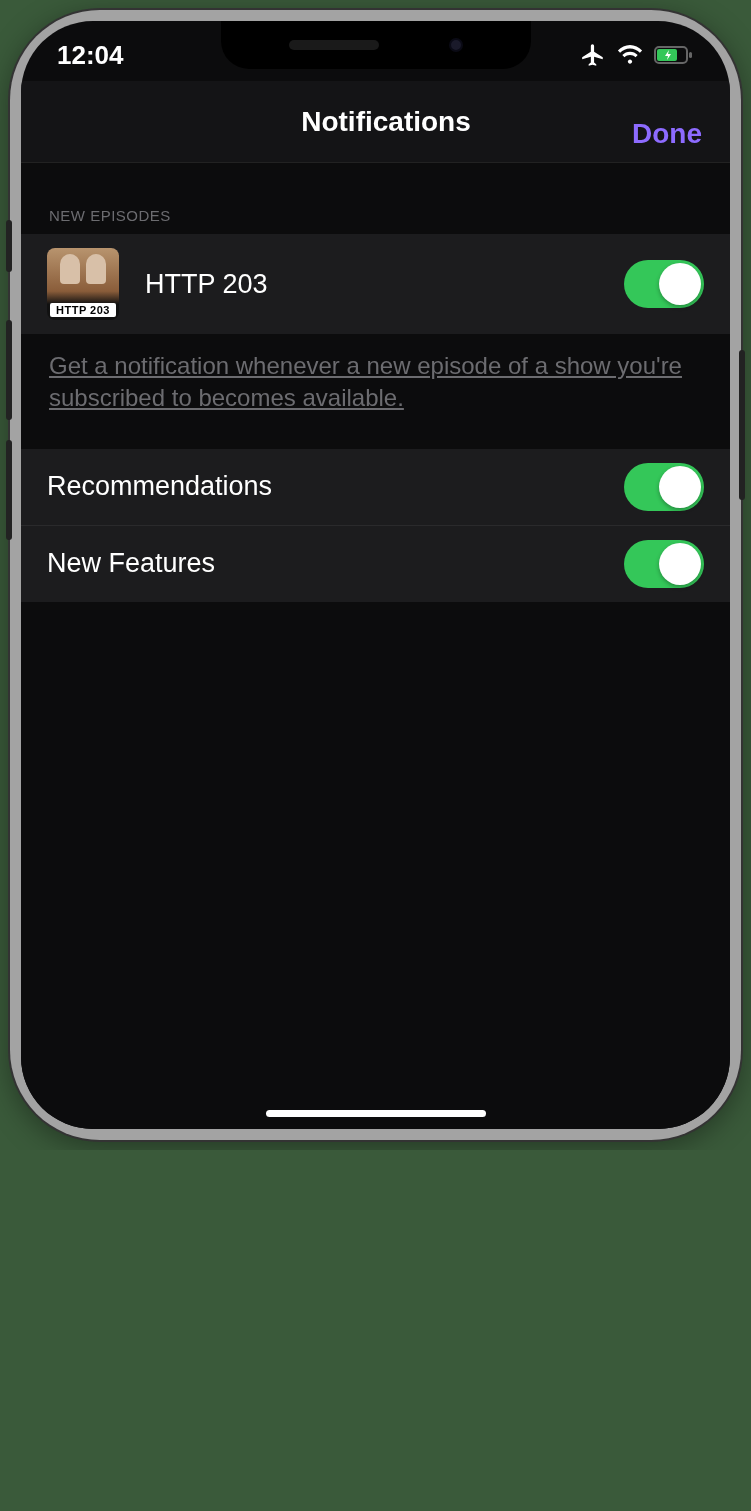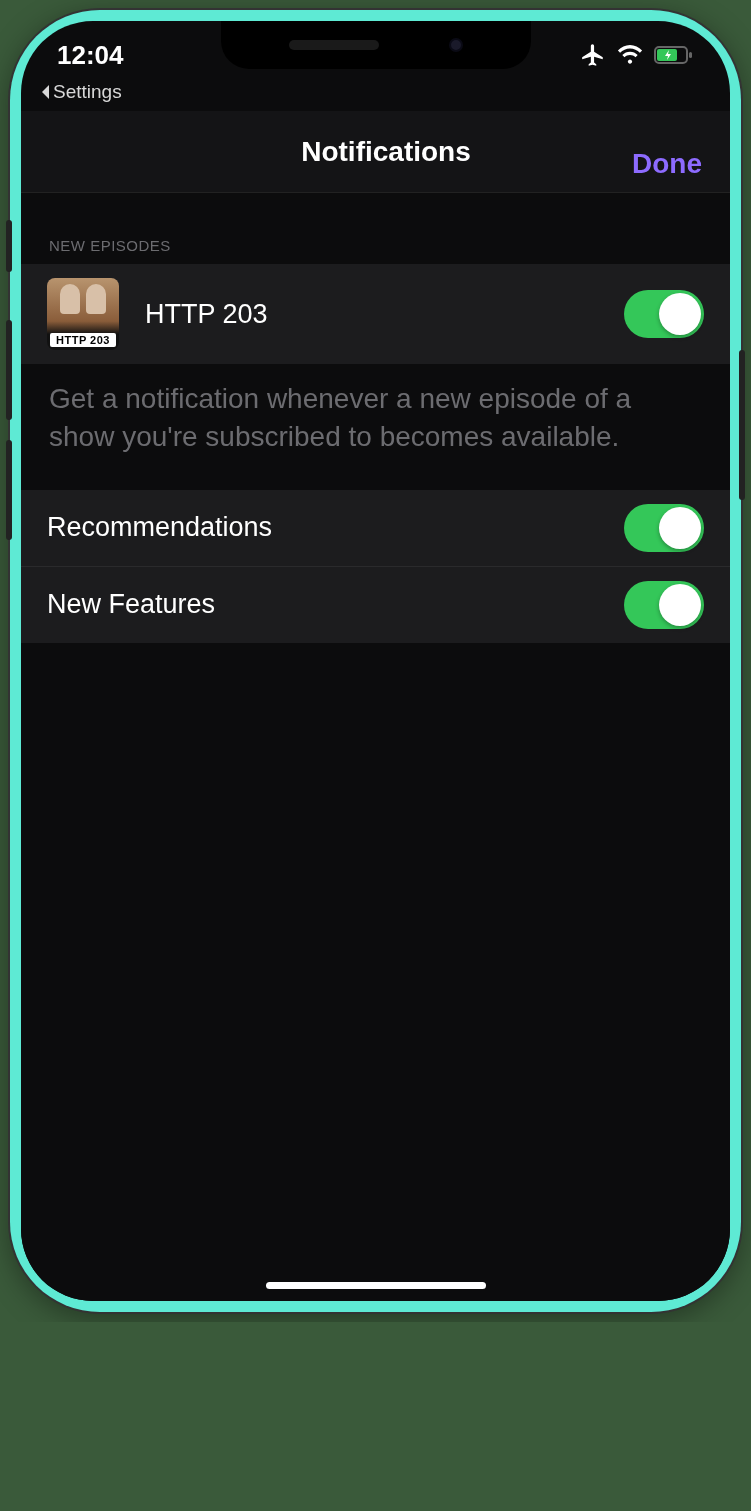--- a/index.html
+++ b/index.html
@@ -6,22 +6,22 @@
   body {
     background: #3a5a3a;
     font-family: -apple-system, BlinkMacSystemFont, "Segoe UI", Helvetica, Arial, sans-serif;
     display: flex;
     justify-content: center;
     align-items: flex-start;
     padding: 10px;
   }
   .phone-frame {
     width: 731px;
-    height: 1302px;
-    background: #5eead4;
+    height: 1130px;
+    background: #a3a3a3;
     border-radius: 90px;
     padding: 11px;
     box-shadow: 0 0 0 2px #333, 0 6px 30px rgba(0,0,0,0.4);
     position: relative;
   }
   .side-btn { position: absolute; background: #222; border-radius: 4px; }
   .sbtn-1 { left: -4px; top: 210px; width: 6px; height: 52px; }
   .sbtn-2 { left: -4px; top: 310px; width: 6px; height: 100px; }
   .sbtn-3 { left: -4px; top: 430px; width: 6px; height: 100px; }
   .sbtn-4 { right: -4px; top: 340px; width: 6px; height: 150px; }
@@ -150,23 +150,24 @@
     width: 42px;
     height: 42px;
     background: #fff;
     border-radius: 50%;
     top: 3px;
     right: 3px;
     box-shadow: 0 2px 4px rgba(0,0,0,0.3);
   }
   .section-footer {
     color: #6c6c70;
-    font-size: 28px;
+    font-size: 24px;
     line-height: 1.35;
     padding: 16px 28px 34px 28px;
+    text-decoration: underline;
   }
   .home-indicator {
     position: absolute;
     bottom: 12px;
     left: 50%;
     transform: translateX(-50%);
     width: 220px;
     height: 7px;
     background: #fff;
     border-radius: 4px;
@@ -206,26 +207,20 @@
           <svg width="40" height="20" viewBox="0 0 40 20">
               <rect x="1" y="2" width="32" height="16" rx="4" fill="none" stroke="#666" stroke-width="2"></rect>
               <rect x="3" y="4" width="20" height="12" rx="2" fill="#34c759"></rect>
               <rect x="35" y="7" width="3" height="6" rx="1.5" fill="#666"></rect>
               <path d="M15 5l-4 6h3l-1 4 4-6h-3z" fill="#fff"></path>
             </svg>
         </span>
       </div>
     </div>
 
-    <div class="back-link">
-      <svg width="12" height="16" viewBox="0 0 10 16" fill="#d8d8d8">
-          <path d="M9 1L2 8l7 7"></path>
-        </svg>
-      <span>Settings</span>
-    </div>
 
     <div class="nav-bar">
       <div class="nav-title">Notifications</div>
       <div class="nav-done">Done</div>
     </div>
 
     <div class="content">
       <div class="section-header">NEW EPISODES</div>
       <div class="cell-group">
         <div class="cell tall">

